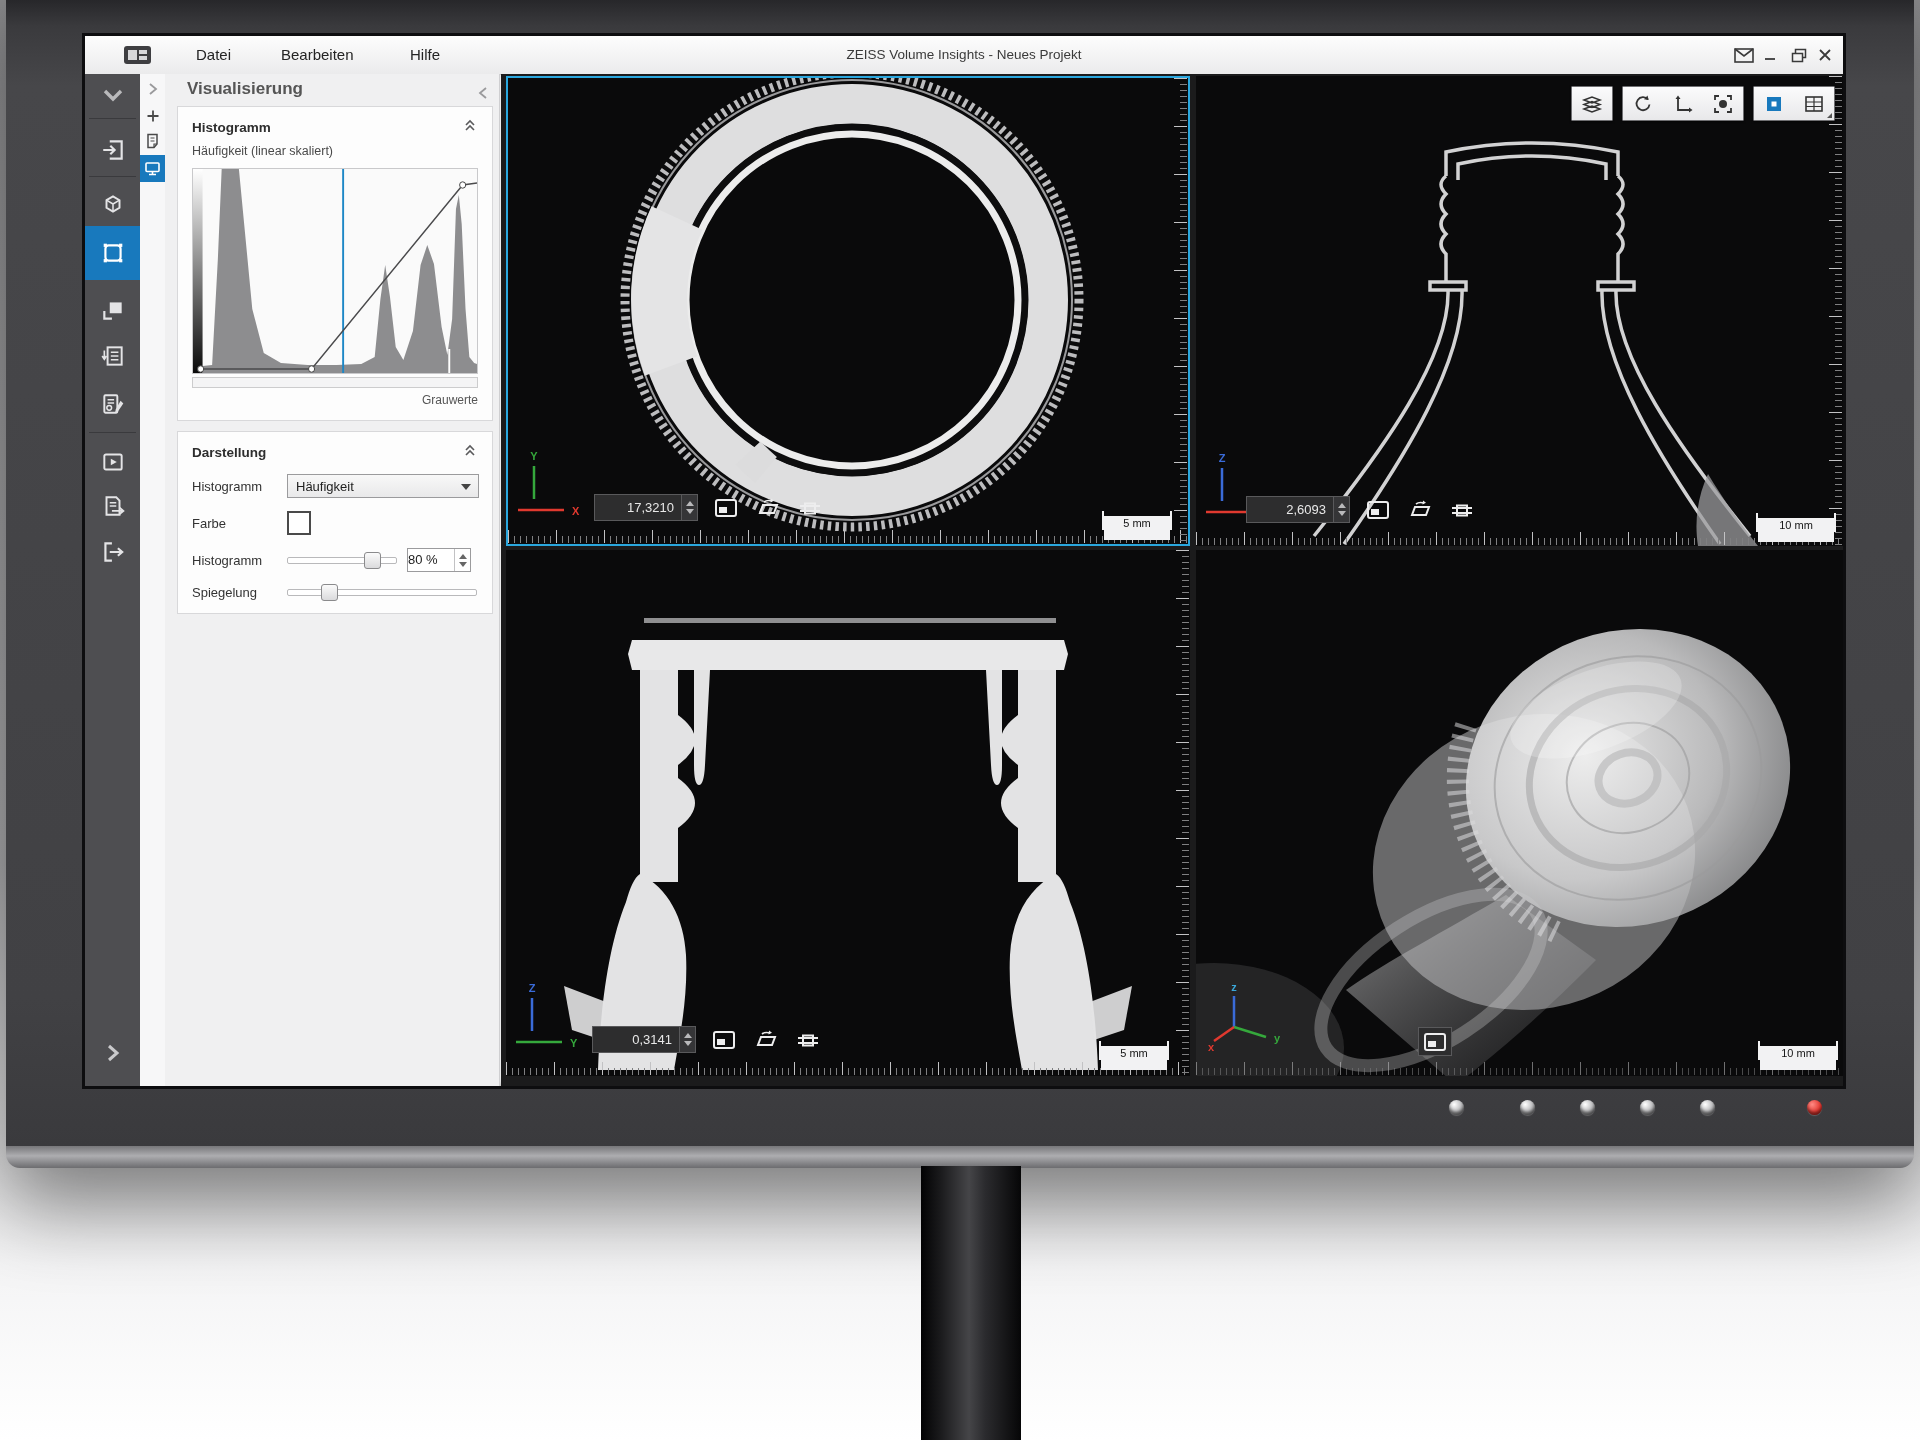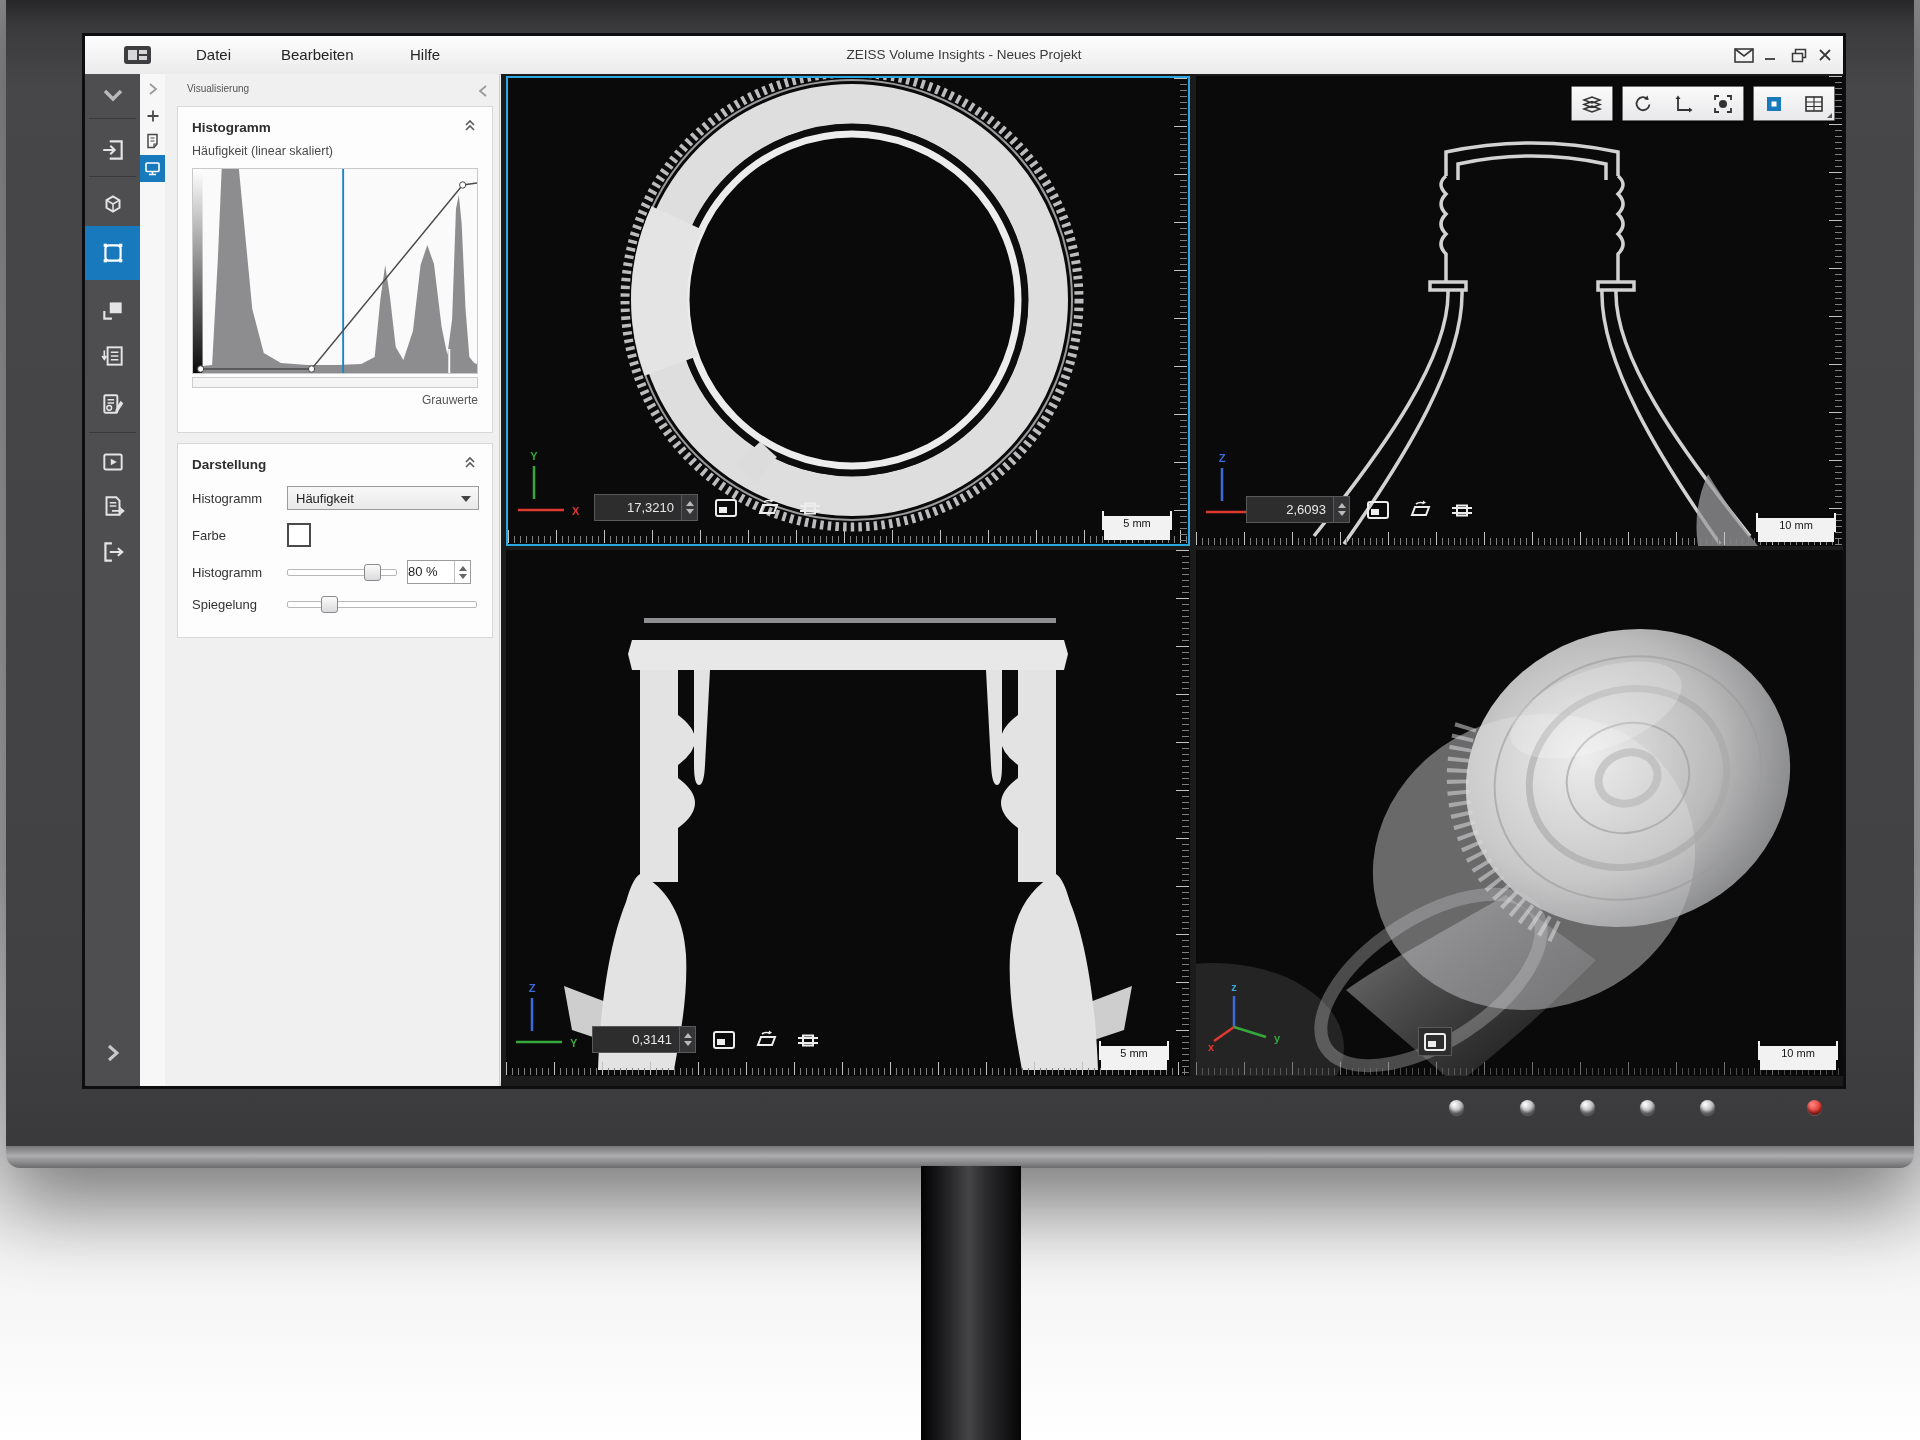--- a/index.html
+++ b/index.html
@@ -32,23 +32,23 @@
   .toolbar{position:absolute;left:0;top:38px;width:55px;height:1012px;background:#4e4e51;}
   .tbtn{position:absolute;left:0;width:55px;height:44px;display:flex;align-items:center;justify-content:center;}
   .tbtn.sel{background:#1879bd;}
   .tsep{position:absolute;left:4px;width:47px;height:1px;background:#3a3a3d;}
   
   .ministrip{position:absolute;left:55px;top:38px;width:25px;height:1012px;background:#f7f7f8;border-right:1px solid #e1e1e2;}
   .mbtn{position:absolute;left:0;width:25px;height:24px;display:flex;align-items:center;justify-content:center;}
   .mbtn.sel{background:#1879bd;}
   
   .sidepanel{position:absolute;left:80px;top:38px;width:335px;height:1012px;background:#f0f0f1;border-right:1px solid #cfcfd1;box-sizing:border-box;}
-  .sp-header{height:30px;line-height:30px;font-size:10px;color:#555;padding-left:22px;position:relative;}
+  .sp-header{height:30px;line-height:30px;font-size:17px;color:#555;padding-left:22px;position:relative;font-weight:bold;}
   .sp-collapse{position:absolute;right:10px;top:7px;}
-  .card{margin:2px 6px 10px 12px;background:#fdfdfd;border:1px solid #d8d8da;padding:11px 14px 25px 14px;}
+  .card{margin:2px 6px 10px 12px;background:#fdfdfd;border:1px solid #d8d8da;padding:11px 14px 13px 14px;}
   .card-title-row{display:flex;justify-content:space-between;align-items:center;}
   .card-title{font-size:13.5px;font-weight:bold;color:#2e2e2e;}
   .card-sub{font-size:12.5px;color:#4a4a4a;margin-top:8px;}
   .histo-plot{position:relative;margin-top:10px;height:204px;border:1px solid #c9c9cb;background:#fafafa;}
   .histo-range{margin-top:3px;height:9px;border:1px solid #cccccd;background:#f4f4f5;}
   .histo-xlabel{margin-top:5px;text-align:right;font-size:12px;color:#555;}
   .drow{display:flex;align-items:center;margin-top:13px;}
   .dlabel{width:95px;font-size:13px;color:#333;flex:none;}
   .dselect{flex:none;width:192px;height:24px;border:1px solid #9b9b9d;background:linear-gradient(180deg,#f8f8f8,#e9e9ea);
            display:flex;align-items:center;font-size:13px;color:#222;padding-left:8px;box-sizing:border-box;position:relative;}

